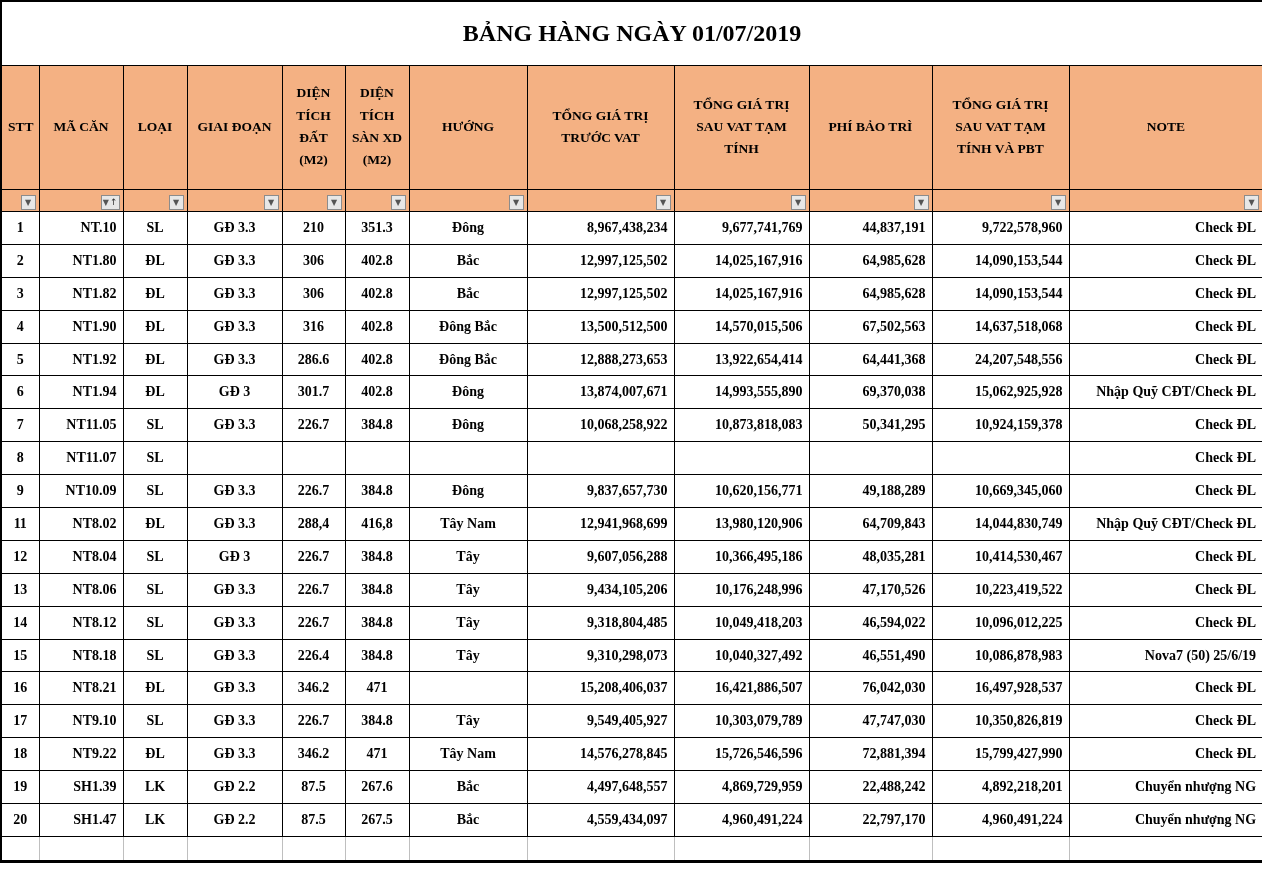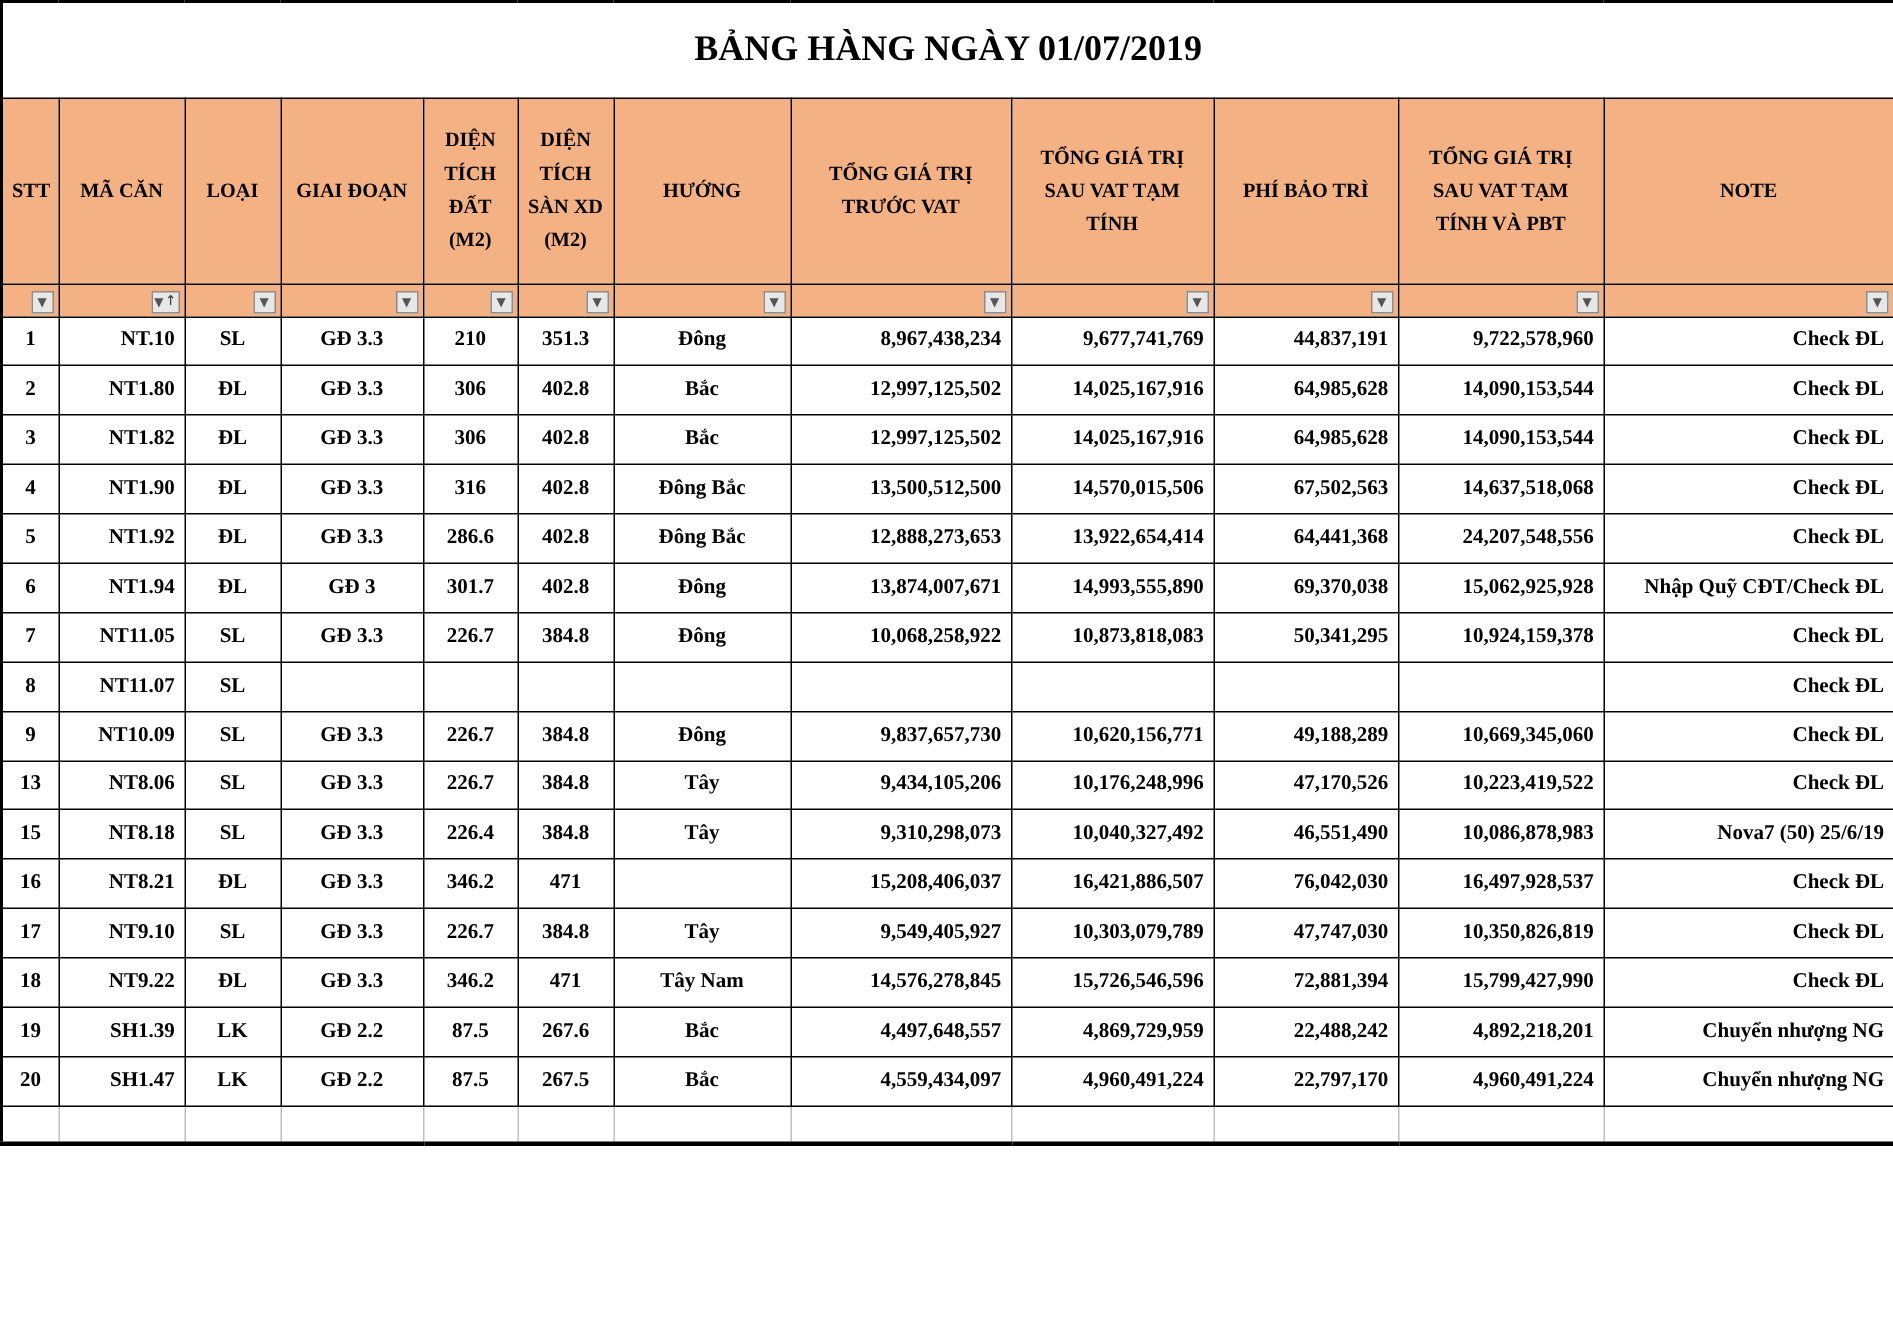--- a/index.html
+++ b/index.html
@@ -237,31 +237,73 @@
         <td class="col-dt_dat">226.7</td>
         <td class="col-dt_san">384.8</td>
         <td class="col-huong">Đông</td>
         <td class="col-truoc_vat">9,837,657,730</td>
         <td class="col-sau_vat">10,620,156,771</td>
         <td class="col-pbt">49,188,289</td>
         <td class="col-sau_vat_pbt">10,669,345,060</td>
         <td class="col-note">Check ĐL</td>
       </tr>
       <tr class="hl-yellow">
+        <td class="col-stt">11</td>
+        <td class="col-ma_can">NT8.02</td>
+        <td class="col-loai">ĐL</td>
+        <td class="col-giai_doan">GĐ 3.3</td>
+        <td class="col-dt_dat">288,4</td>
+        <td class="col-dt_san">416,8</td>
+        <td class="col-huong">Tây Nam</td>
+        <td class="col-truoc_vat">12,941,968,699</td>
+        <td class="col-sau_vat">13,980,120,906</td>
+        <td class="col-pbt">64,709,843</td>
+        <td class="col-sau_vat_pbt">14,044,830,749</td>
+        <td class="col-note">Nhập Quỹ CĐT/Check ĐL</td>
+      </tr>
+      <tr class="hl-yellow">
+        <td class="col-stt">12</td>
+        <td class="col-ma_can">NT8.04</td>
+        <td class="col-loai">SL</td>
+        <td class="col-giai_doan">GĐ 3</td>
+        <td class="col-dt_dat">226.7</td>
+        <td class="col-dt_san">384.8</td>
+        <td class="col-huong">Tây</td>
+        <td class="col-truoc_vat">9,607,056,288</td>
+        <td class="col-sau_vat">10,366,495,186</td>
+        <td class="col-pbt">48,035,281</td>
+        <td class="col-sau_vat_pbt">10,414,530,467</td>
+        <td class="col-note">Check ĐL</td>
+      </tr>
+      <tr class="hl-yellow">
         <td class="col-stt">13</td>
         <td class="col-ma_can">NT8.06</td>
         <td class="col-loai">SL</td>
         <td class="col-giai_doan">GĐ 3.3</td>
         <td class="col-dt_dat">226.7</td>
         <td class="col-dt_san">384.8</td>
         <td class="col-huong">Tây</td>
         <td class="col-truoc_vat">9,434,105,206</td>
         <td class="col-sau_vat">10,176,248,996</td>
         <td class="col-pbt">47,170,526</td>
         <td class="col-sau_vat_pbt">10,223,419,522</td>
+        <td class="col-note">Check ĐL</td>
+      </tr>
+      <tr class="hl-none">
+        <td class="col-stt">14</td>
+        <td class="col-ma_can">NT8.12</td>
+        <td class="col-loai">SL</td>
+        <td class="col-giai_doan">GĐ 3.3</td>
+        <td class="col-dt_dat">226.7</td>
+        <td class="col-dt_san">384.8</td>
+        <td class="col-huong">Tây</td>
+        <td class="col-truoc_vat">9,318,804,485</td>
+        <td class="col-sau_vat">10,049,418,203</td>
+        <td class="col-pbt">46,594,022</td>
+        <td class="col-sau_vat_pbt">10,096,012,225</td>
         <td class="col-note">Check ĐL</td>
       </tr>
       <tr class="hl-red">
         <td class="col-stt">15</td>
         <td class="col-ma_can">NT8.18</td>
         <td class="col-loai">SL</td>
         <td class="col-giai_doan">GĐ 3.3</td>
         <td class="col-dt_dat">226.4</td>
         <td class="col-dt_san">384.8</td>
         <td class="col-huong">Tây</td>

